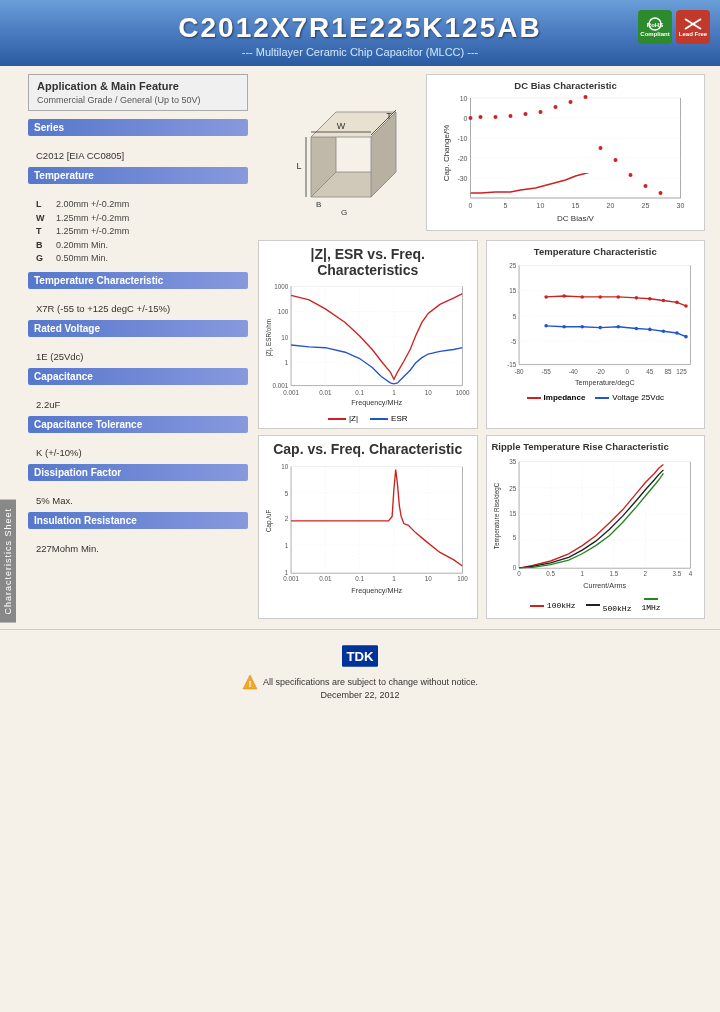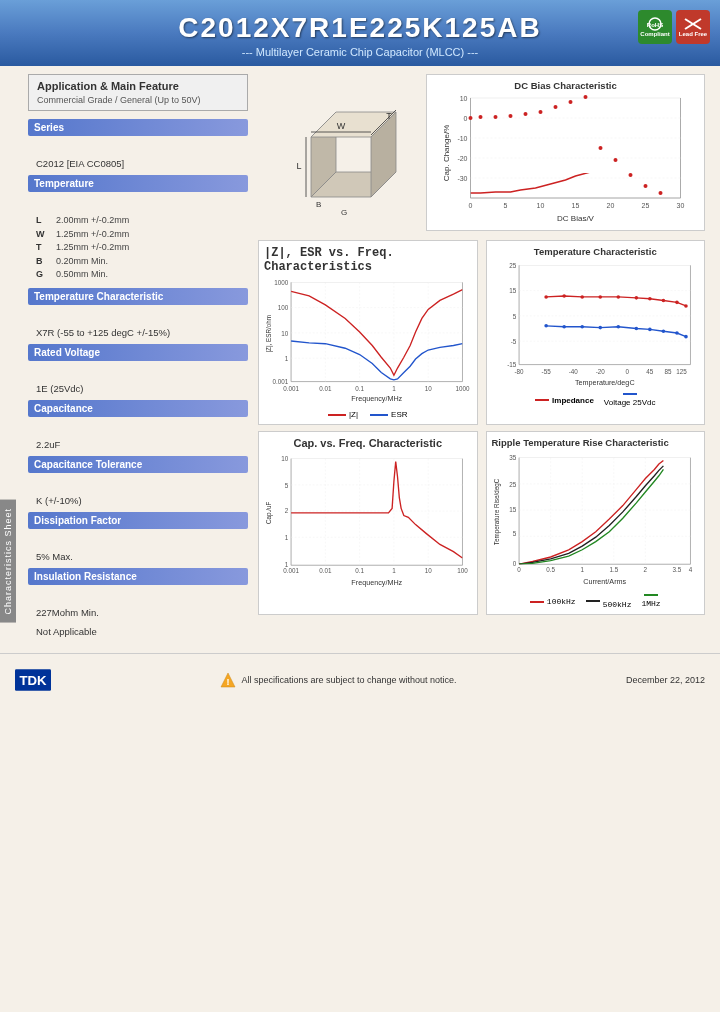--- a/index.html
+++ b/index.html
@@ -74,21 +74,21 @@
       flex-shrink: 0;
     }
 
     
     .section-header {
       background: linear-gradient(to right, #5577cc, #8899dd);
       color: white;
       font-size: 10px;
       font-weight: bold;
       padding: 3px 6px;
-      margin-bottom: 20px;
+      margin-bottom: 12px;
       border-radius: 2px;
     }
     .section-value {
       font-size: 9.5px;
       color: #333;
       padding: 2px 8px 6px 8px;
     }
 
     
     .app-feature-box {
@@ -110,20 +110,21 @@
 
     
     .footer {
       display: flex;
       align-items: center;
       padding: 8px 15px;
       border-top: 1px solid #ccc;
       background: #f5f0e8;
       justify-content: space-between;
       margin-top: 5px;
+      flex-direction: column;
     }
     .footer-left {
       display: flex;
       align-items: center;
       gap: 8px;
     }
     .tdk-symbol {
       width: 36px;
       height: 36px;
     }
@@ -228,21 +229,20 @@
 
     <div class="section-header">Capacitance Tolerance</div>
     <div class="section-value">K (+/-10%)</div>
 
     <div class="section-header">Dissipation Factor</div>
     <div class="section-value">5% Max.</div>
 
     <div class="section-header">Insulation Resistance</div>
     <div class="section-value">227Mohm Min.</div>
 
-    <div class="section-value">Not Applicable</div>
 
   </div>
 
   <div style="flex:1; display:flex; flex-direction:column; gap:6px;">
 
     <div style="display:flex; gap:8px; align-items:flex-start;">
 
       <div style="width:160px; height:160px; display:flex; align-items:center; justify-content:center;">
         <svg width="155" height="155" viewBox="0 0 155 155">
 
@@ -323,21 +323,21 @@
           <circle cx="190" cy="82" r="2" fill="#cc2222"></circle>
           <circle cx="205" cy="93" r="2" fill="#cc2222"></circle>
           <circle cx="220" cy="100" r="2" fill="#cc2222"></circle>
         </svg>
       </div>
     </div>
 
     <div style="display:flex; gap:8px;">
 
       <div style="flex:1; border:1px solid #ccc; background:white; padding:5px;">
-        <div style="font-size:12px; font-weight:bold; color:#333; margin-bottom:2px;font-family:Liberation Mono, monospace;">|Z|, ESR vs. Freq. Characteristics</div>
+        <div style="text-align:center; font-size:14px; font-weight:bold; color:#333; margin-bottom:2px;">|Z|, ESR vs. Freq. Characteristics</div>
         <svg width="100%" height="130" viewBox="0 0 230 140">
           <rect x="30" y="5" width="190" height="110" fill="white" stroke="#ddd" stroke-width="0.5"></rect>
           <line x1="30" y1="5" x2="30" y2="115" stroke="#999" stroke-width="0.8"></line>
           <line x1="220" y1="5" x2="220" y2="115" stroke="#999" stroke-width="0.8"></line>
           <line x1="30" y1="115" x2="220" y2="115" stroke="#999" stroke-width="0.8"></line>
 
           <line x1="30" y1="33" x2="220" y2="33" stroke="#eee" stroke-width="0.5" stroke-dasharray="2,2"></line>
           <line x1="30" y1="61" x2="220" y2="61" stroke="#eee" stroke-width="0.5" stroke-dasharray="2,2"></line>
           <line x1="30" y1="89" x2="220" y2="89" stroke="#eee" stroke-width="0.5" stroke-dasharray="2,2"></line>
 
@@ -437,32 +437,32 @@
             <circle cx="215" cy="84" r="2" fill="#2255cc"></circle>
           <clipPath id="tcclip">
               <rect x="30" y="5" width="190" height="110"></rect>
             </clipPath>
         </svg>
         <div style="display:flex; gap:10px; justify-content:center; font-size:8px; margin-top:2px;">
           <div style="display:flex; align-items:center; gap:3px;font-weight:bold;">
               <div style="width:14px; height:2px; background:#cc2222; display:inline-block;"></div>
               <span>Impedance</span>
             </div>
-          <div style="display:flex; align-items:center; gap:3px;flex-direction:column;">
+          <div style="display:flex; align-items:center; gap:3px;">
               <div style="width:14px; height:2px; background:#2255cc; display:inline-block;"></div>
               <span>Voltage 25Vdc</span>
             </div>
         </div>
       </div>
     </div>
 
     <div style="display:flex; gap:8px;">
 
       <div style="flex:1; border:1px solid #ccc; background:white; padding:5px;">
-        <div style="text-align:center; font-size:11px; font-weight:bold; color:#333; margin-bottom:2px;">Cap. vs. Freq. Characteristic</div>
+        <div style="text-align:center; font-size:14px; font-weight:bold; color:#333; margin-bottom:2px;">Cap. vs. Freq. Characteristic</div>
         <svg width="100%" height="140" viewBox="0 0 230 148">
           <rect x="30" y="5" width="190" height="118" fill="white" stroke="#ddd" stroke-width="0.5"></rect>
           <line x1="30" y1="5" x2="30" y2="123" stroke="#999" stroke-width="0.8"></line>
           <line x1="220" y1="5" x2="220" y2="123" stroke="#999" stroke-width="0.8"></line>
           <line x1="30" y1="123" x2="220" y2="123" stroke="#999" stroke-width="0.8"></line>
 
           <line x1="30" y1="34" x2="220" y2="34" stroke="#eee" stroke-width="0.5" stroke-dasharray="2,2"></line>
           <line x1="30" y1="63" x2="220" y2="63" stroke="#eee" stroke-width="0.5" stroke-dasharray="2,2"></line>
           <line x1="30" y1="92" x2="220" y2="92" stroke="#eee" stroke-width="0.5" stroke-dasharray="2,2"></line>
           <line x1="68" y1="5" x2="68" y2="123" stroke="#eee" stroke-width="0.5" stroke-dasharray="2,2"></line>

